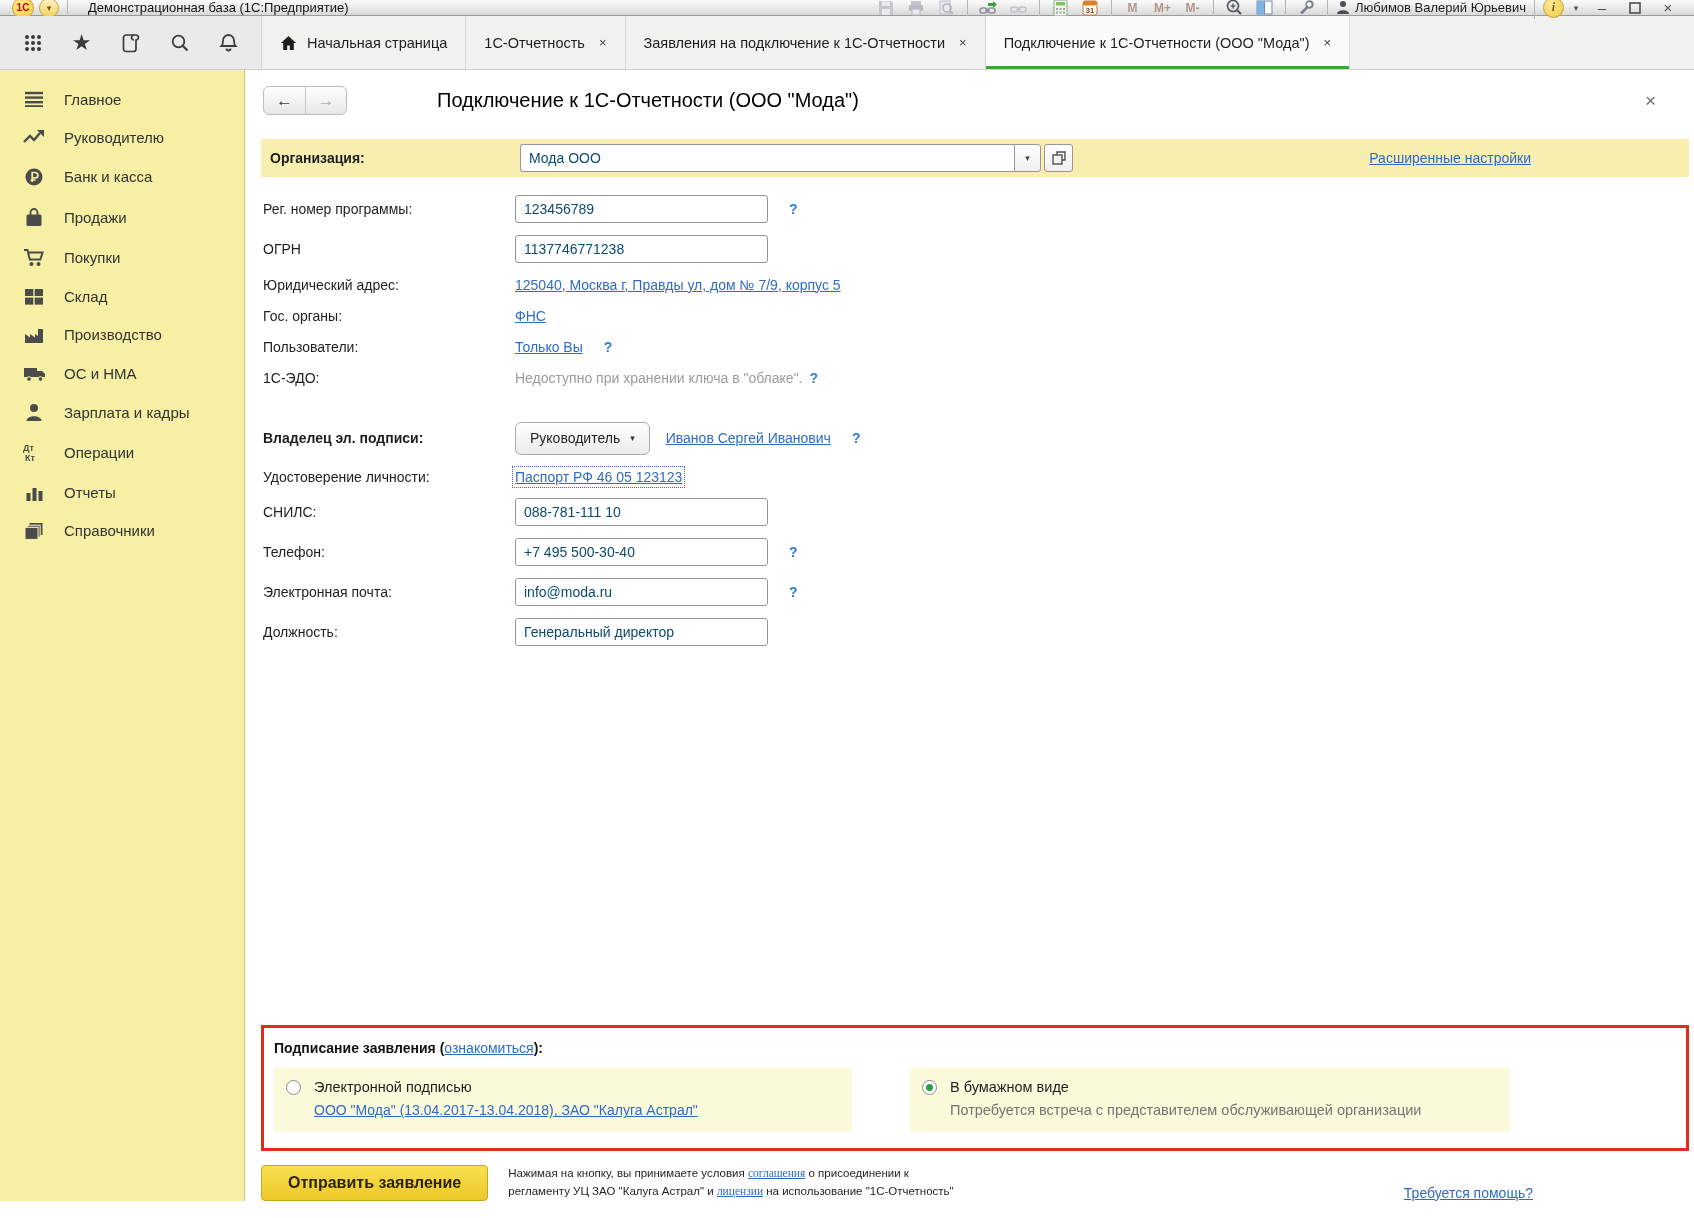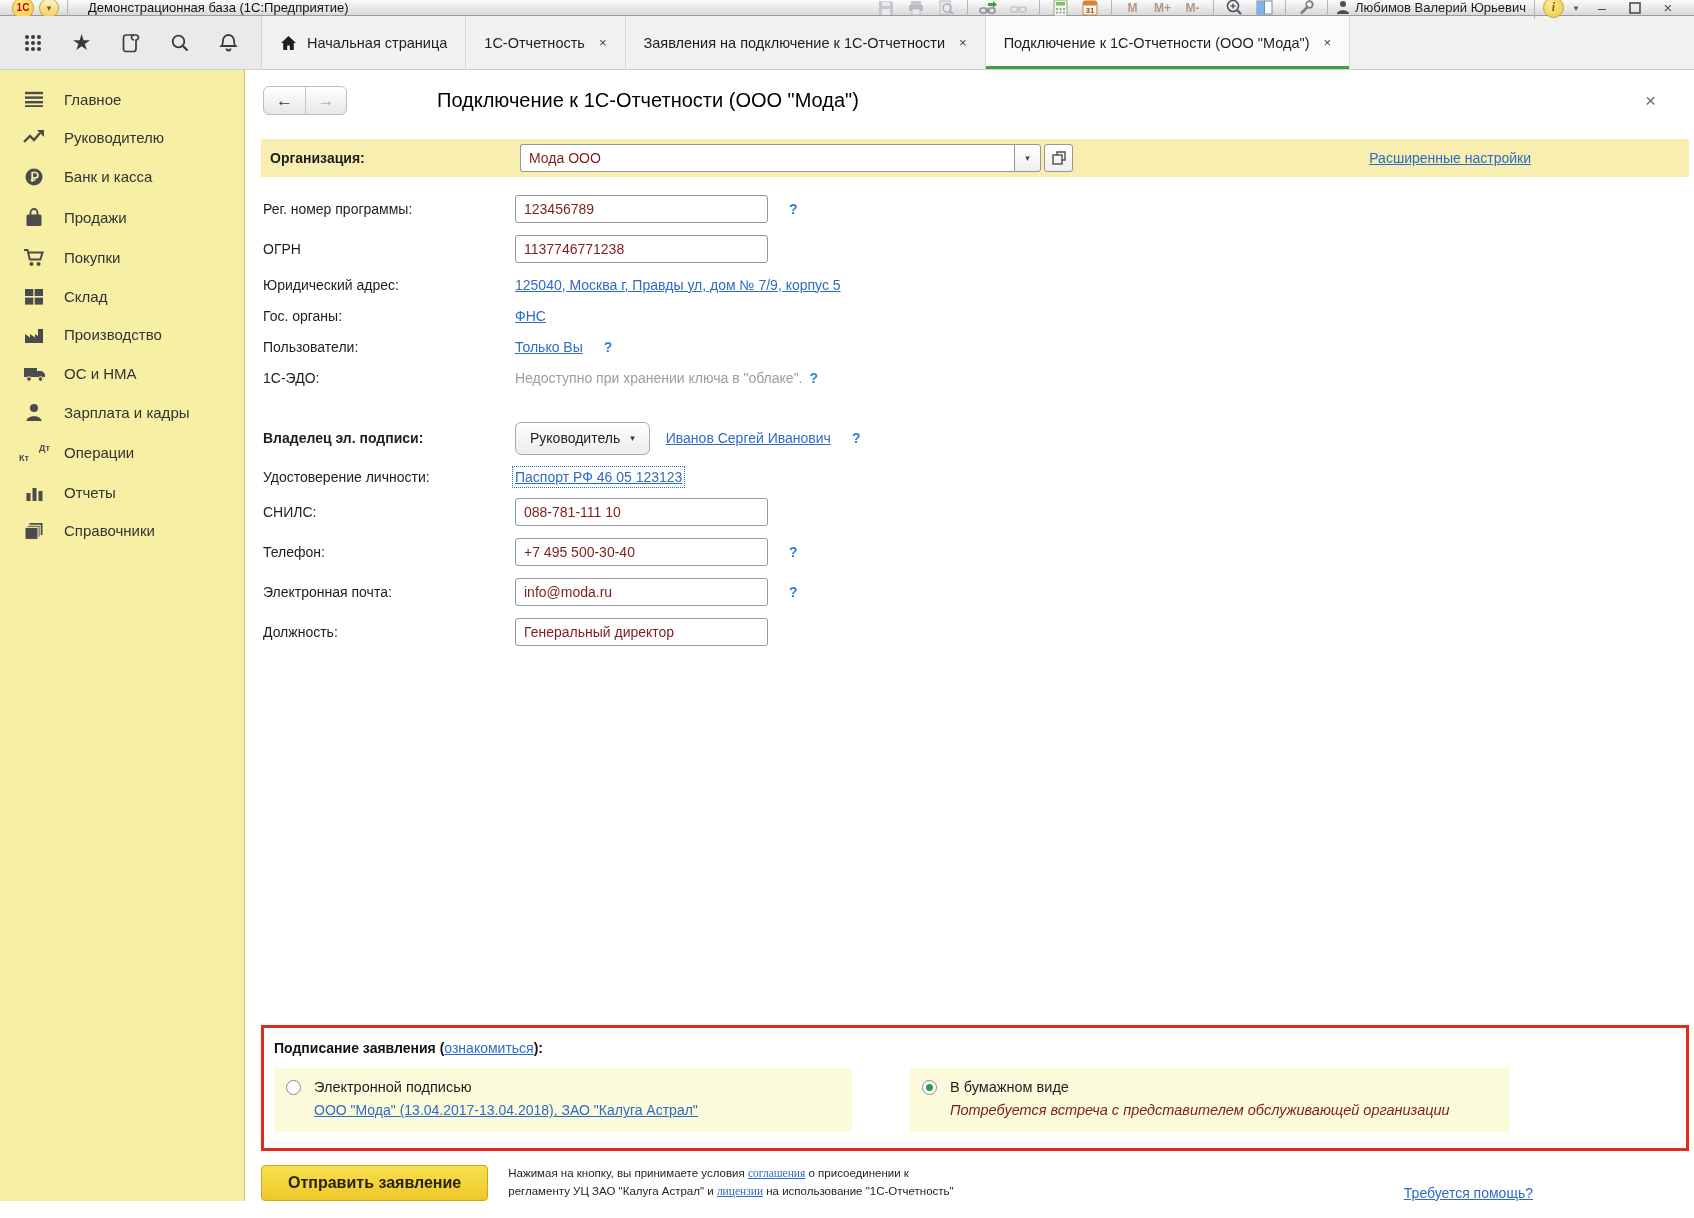--- a/index.html
+++ b/index.html
@@ -58,41 +58,41 @@
 
   
   .app-body{display:flex;height:1131px;}
   .sidebar{
     width:245px;flex:none;background:#f6efa4;border-right:1px solid #cdc46c;
     padding-top:10px;
   }
   .side-item{display:flex;align-items:center;gap:18px;padding:10.5px 0 10.5px 22px;font-size:15px;color:#333;}
   .side-ic{width:24px;display:flex;justify-content:center;flex:none;color:#4b4b4b;}
   .dtkt{position:relative;width:22px;height:20px;font-size:9px;font-weight:bold;color:#4b4b4b;}
-  .dtkt .dt{position:absolute;left:16px;top:0;}
-  .dtkt .kt{position:absolute;right:16px;bottom:0;margin-left:26px;}
+  .dtkt .dt{position:absolute;left:0;top:0;}
+  .dtkt .kt{position:absolute;right:10px;bottom:0;margin-left:26px;}
 
   .main{flex:1;display:flex;flex-direction:column;background:#fff;min-width:0;}
 
   
   .form-header{display:flex;align-items:center;padding:16px 20px 8px 18px;}
   .nav-group{display:flex;border:1px solid #bdbdbd;border-radius:6px;overflow:hidden;background:linear-gradient(#ffffff,#e7e7e7);}
   .nav-btn{width:41px;height:27px;display:flex;align-items:center;justify-content:center;font-size:17px;color:#333;}
   .nav-btn + .nav-btn{border-left:1px solid #c6c6c6;}
   .nav-btn.disabled{color:#adadad;}
   .form-title{font-size:20px;color:#000;margin-left:90px;white-space:nowrap;}
   .form-close{margin-left:auto;margin-right:18px;color:#6f6f6f;font-size:19px;}
 
   
   .org-band{
     background:#f8eeb0;height:38px;display:flex;align-items:center;
     margin:16px 5px 0 16px;padding-left:9px;
   }
   .org-label{width:250px;font-size:14px;font-weight:bold;color:#1c1c1c;flex:none;}
-  .txt{height:28px;border:1px solid #979797;border-radius:3px;padding:0 8px;font-size:14px;font-family:"Liberation Sans",sans-serif;color:#7f1d1d;background:#fff;}
+  .txt{height:28px;border:1px solid #979797;border-radius:3px;padding:0 8px;font-size:14px;font-family:"Liberation Sans",sans-serif;color:#0c4a6e;background:#fff;}
   .org-input{width:494px;border-radius:3px 0 0 3px;border-right:none;}
   .dd-attach{width:27px;height:28px;border:1px solid #979797;border-radius:0 3px 3px 0;background:linear-gradient(#fff,#efefef);display:flex;align-items:center;justify-content:center;font-size:9px;color:#444;}
   .open-btn{width:29px;height:28px;margin-left:3px;border:1px solid #979797;border-radius:3px;background:linear-gradient(#fff,#efefef);display:flex;align-items:center;justify-content:center;}
   .adv-link{margin-left:auto;margin-right:158px;}
 
   a.lnk{color:#2e6bc6;text-decoration:underline;font-size:14px;cursor:pointer;white-space:nowrap;}
   .help{color:#2f7ed8;font-weight:bold;font-size:14px;margin-left:21px;}
   .muted{color:#9c9c9c;font-size:14px;}
 
   
@@ -118,21 +118,21 @@
   .sign-heading{font-size:14px;color:#111;}
   .sign-heading .b{font-weight:bold;}
   .options{display:flex;margin-top:12px;gap:58px;}
   .option{background:#fbfadb;padding:11px 16px 14px 12px;}
   .option.left{width:578px;}
   .option.right{width:600px;}
   .opt-head{display:flex;align-items:center;gap:13px;font-size:14.5px;color:#1e1e1e;}
   .radio{width:15px;height:15px;border-radius:50%;border:1px solid #8b8b8b;background:#fff;position:relative;flex:none;}
   .radio.sel::after{content:"";position:absolute;left:3px;top:3px;width:7px;height:7px;border-radius:50%;background:#2e9e44;}
   .opt-sub{margin:7px 0 0 28px;font-size:14.5px;}
-  .opt-sub.gray{color:#7f1d1d;font-style:italic;}
+  .opt-sub.gray{color:#737373;}
 
   
   .footer{display:flex;align-items:flex-end;padding:12px 1px 0 16px;}
   .send-btn{
     background:linear-gradient(#f8e04f,#edc829);border:1px solid #c7a820;border-radius:4px;
     padding:8px 26px;font-size:16px;font-weight:bold;color:#2c2300;white-space:nowrap;
   }
   .disclaimer{margin-left:20px;font-size:11.5px;color:#1e1e1e;line-height:1.55;padding-top:2px;}
   .disclaimer a{font-size:11.5px;font-family:Liberation Serif, serif;}
   .help-link{margin-left:auto;margin-right:160px;padding-top:8px;font-size:14.5px;}

